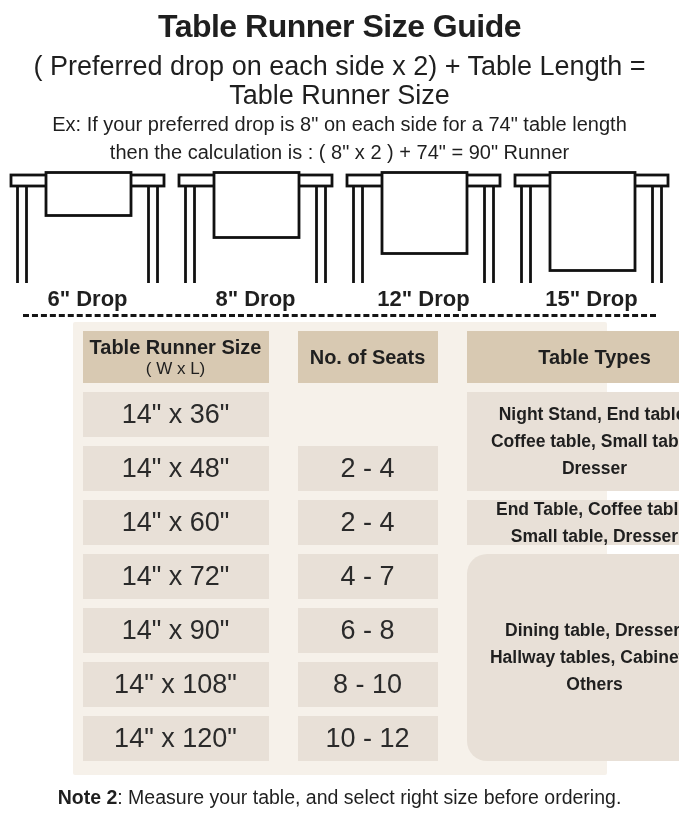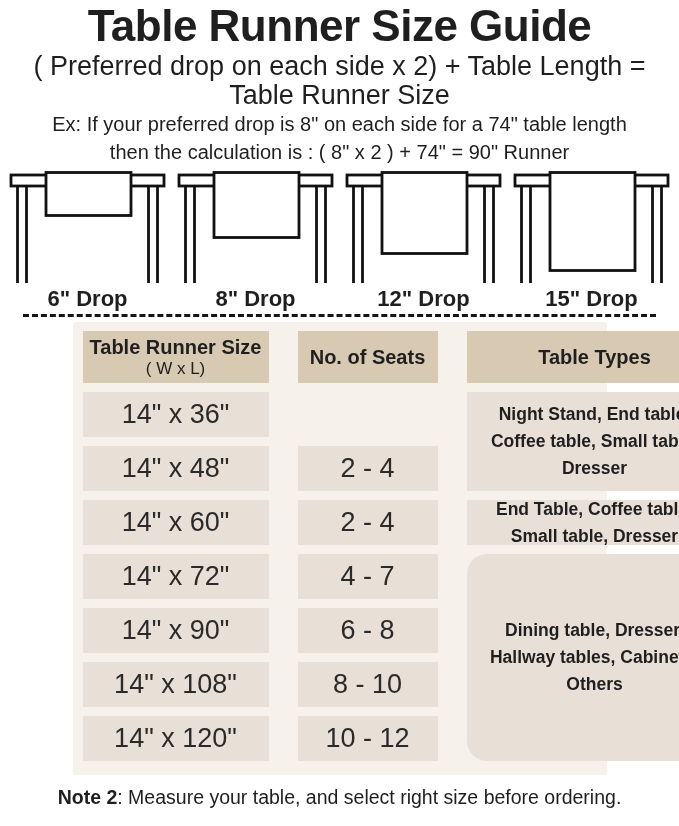--- a/index.html
+++ b/index.html
@@ -14,21 +14,21 @@
     width: 679px; height: 826px;
     overflow: hidden;
     font-family: "Liberation Sans", sans-serif;
     color: var(--ink);
   }
   .page { width: 679px; height: 826px; }
 
   
   .title {
     text-align: center;
-    font-size: 44px;
+    font-size: 32px;
     font-weight: 700;
     letter-spacing: -0.5px;
     padding-top: 3px;
     line-height: 46px;
   }
   .formula {
     text-align: center;
     font-size: 27px;
     line-height: 29px;
     margin-top: 3px;

